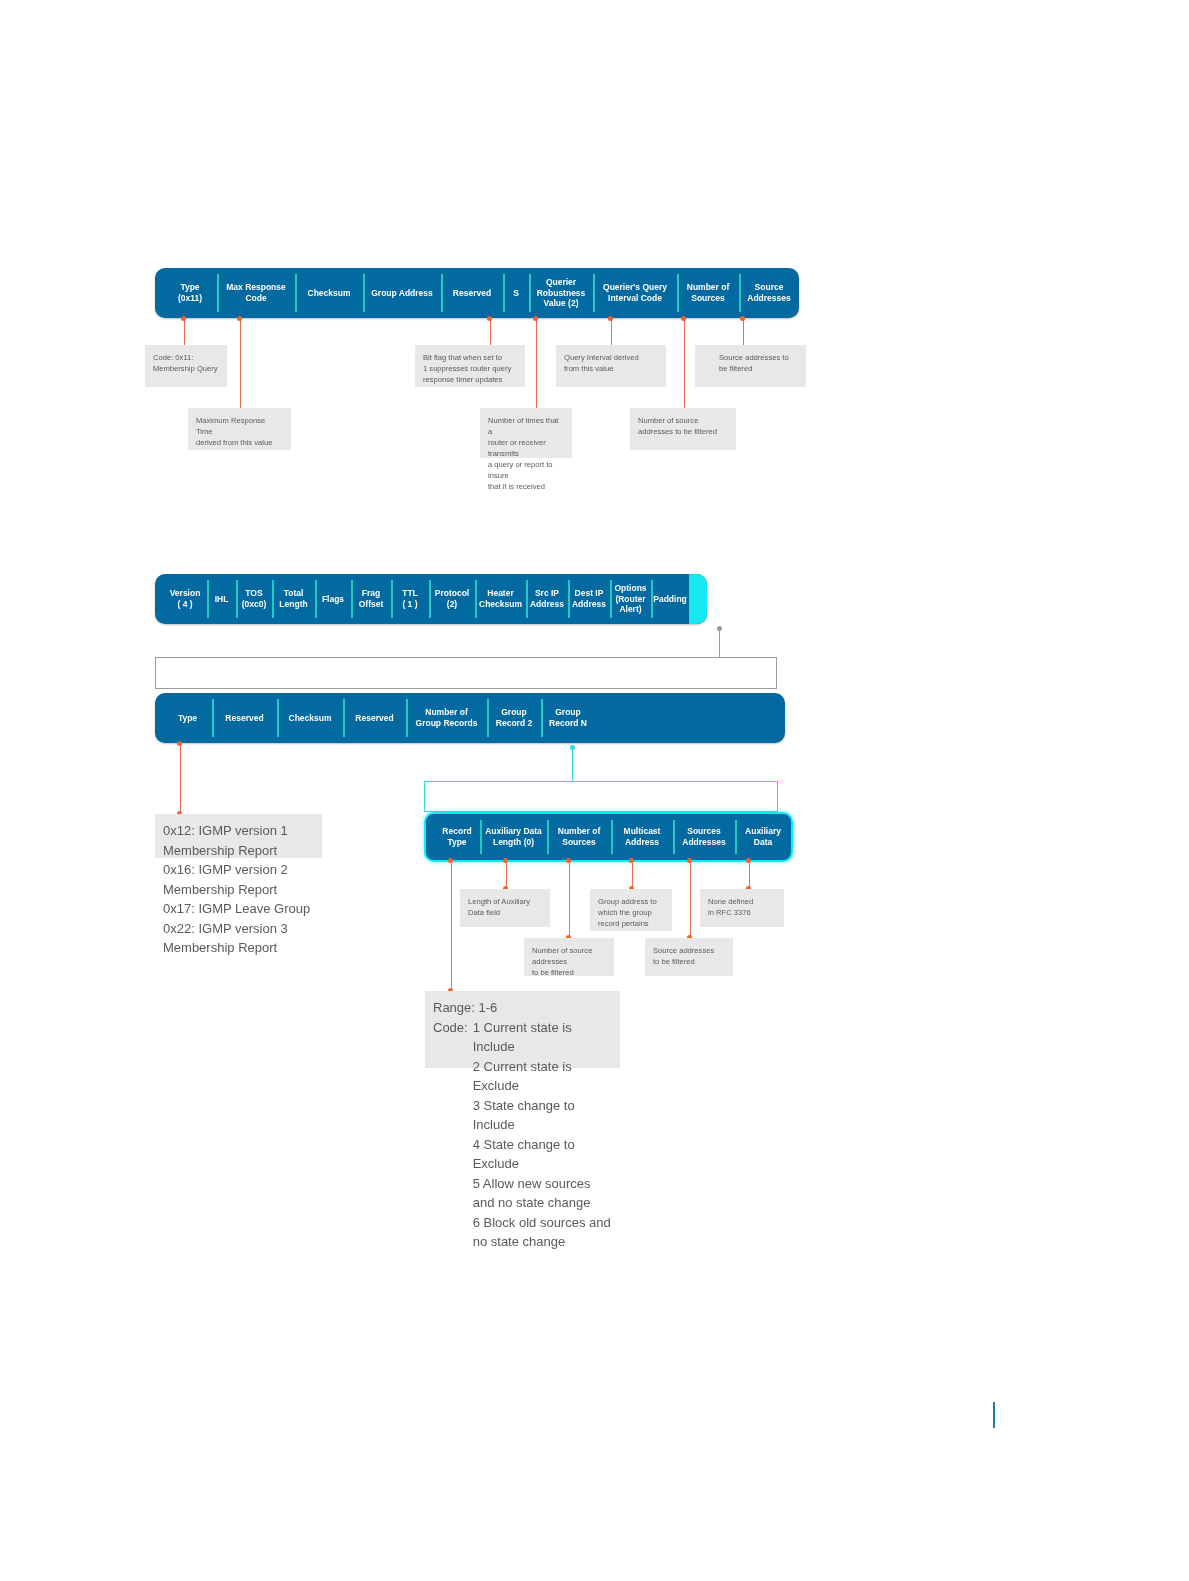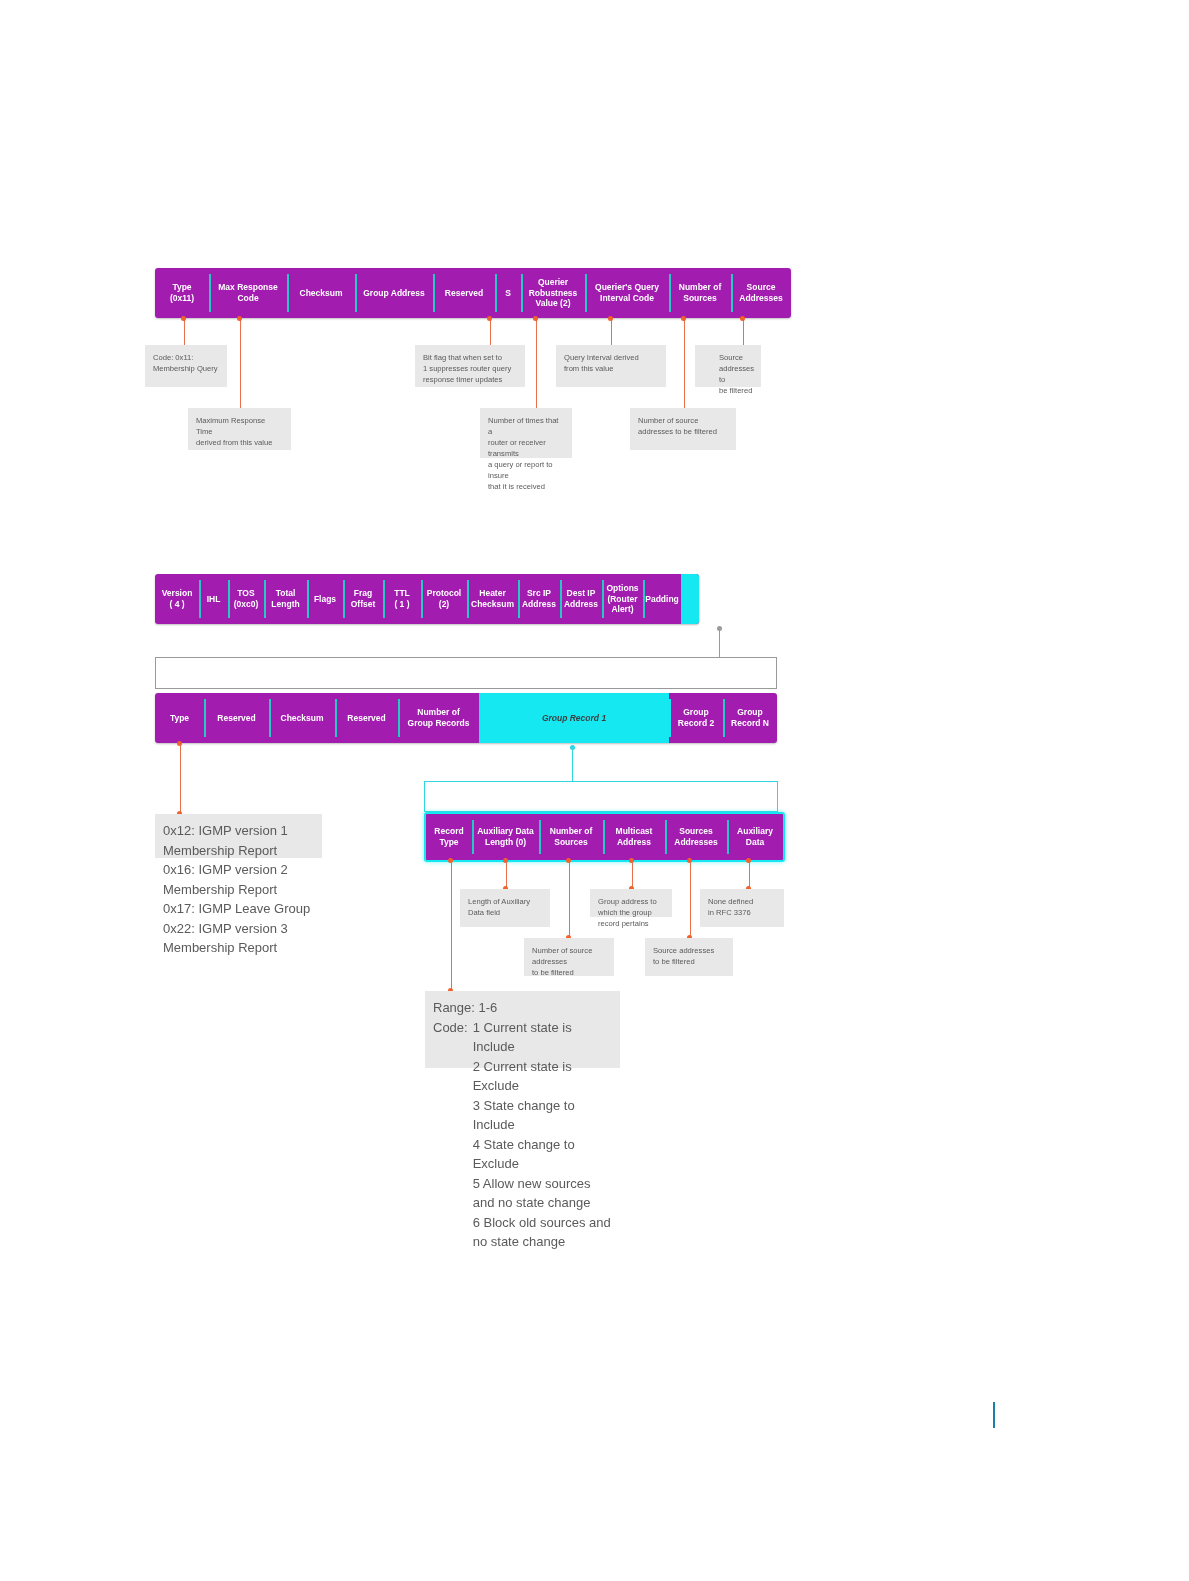--- a/index.html
+++ b/index.html
@@ -1,22 +1,22 @@
 <!DOCTYPE html>
 <html><head>
 <meta charset="utf-8">
 <style>
   html,body{margin:0;padding:0;background:#ffffff;}
   body{width:1189px;height:1581px;position:relative;font-family:"Liberation Sans",sans-serif;overflow:hidden;}
 
   .page{position:absolute;inset:0;}
 
   
-  .bar{position:absolute;display:flex;background:#a21caf;border-radius:3px;overflow:hidden;
-       box-shadow:0 1px 2px rgba(0,0,0,.25);}
+  .bar{position:absolute;display:flex;background:#0369a1;border-radius:10px;overflow:hidden;
+       box-shadow:0 1px 2px rgba(0,0,0,.25);padding-left:8px;}
   .cell{position:relative;display:flex;align-items:center;justify-content:center;text-align:center;
         color:#ffffff;font-size:8.5px;font-weight:bold;line-height:1.25;padding:2px 3px;box-sizing:border-box;}
   .cell + .cell::before{content:"";position:absolute;left:0;top:6px;bottom:6px;width:2px;background:#25c9c4;}
   .cell.cyan{background:#16e8f2;color:#3d3d3d;font-style:italic;}
   .cell.cyan + .cell::before,.cell.cyan::before{background:#16e8f2;}
 
   .bar.cyanframe{border:2px solid #16e8f2;box-shadow:0 0 4px rgba(22,232,242,.6);}
 
   
   .callout{position:absolute;background:#e8e8e8;color:#5a5a5a;font-size:7.6px;line-height:1.45;
@@ -99,21 +99,21 @@
 1 suppresses router query
 response timer updates</div>
   <div class="callout" style="left: 480px; top: 408px; width: 92px; height: 50px; white-space: pre-line;">Number of times that a
 router or receiver transmits
 a query or report to insure
 that it is received</div>
   <div class="callout" style="left: 556px; top: 345px; width: 110px; height: 42px; white-space: pre-line;">Query Interval derived
 from this value</div>
   <div class="callout" style="left: 630px; top: 408px; width: 106px; height: 42px; white-space: pre-line;">Number of source
 addresses to be filtered</div>
-  <div class="callout" style="left: 695px; top: 345px; width: 66px; height: 42px; white-space: pre-line; padding-left: 24px;">Source addresses to
+  <div class="callout" style="left: 695px; top: 345px; width: 111px; height: 42px; white-space: pre-line; padding-left: 24px;">Source addresses to
 be filtered</div>
 
   <div class="bar" id="ip-bar" style="left: 155px; top: 574px; height: 50px; width: 544px;">
       <div class="cell" style="width: 44px; flex: 0 0 44px; white-space: pre-line;">Version
 ( 4 )</div>
       <div class="cell" style="width: 29px; flex: 0 0 29px; white-space: pre-line;">IHL</div>
       <div class="cell" style="width: 36px; flex: 0 0 36px; white-space: pre-line;">TOS
 (0xc0)</div>
       <div class="cell" style="width: 43px; flex: 0 0 43px; white-space: pre-line;">Total
 Length</div>
@@ -141,21 +141,20 @@
   <div class="conn-gy" style="left:719px;top:629px;height:29px;"></div>
   <div class="bracket" style="left:155px;top:657px;width:620px;height:30px;"></div>
 
   <div class="bar" id="report-bar" style="left: 155px; top: 693px; height: 50px; width: 622px;">
       <div class="cell" style="width: 49px; flex: 0 0 49px; white-space: pre-line;">Type</div>
       <div class="cell" style="width: 65px; flex: 0 0 65px; white-space: pre-line;">Reserved</div>
       <div class="cell" style="width: 66px; flex: 0 0 66px; white-space: pre-line;">Checksum</div>
       <div class="cell" style="width: 63px; flex: 0 0 63px; white-space: pre-line;">Reserved</div>
       <div class="cell" style="width: 81px; flex: 0 0 81px; white-space: pre-line;">Number of
 Group Records</div>
-      <div class="cell cyan" style="width: 190px; flex: 0 0 190px; white-space: pre-line;">Group Record 1</div>
       <div class="cell" style="width: 54px; flex: 0 0 54px; white-space: pre-line;">Group
 Record 2</div>
       <div class="cell" style="width: 54px; flex: 0 0 54px; white-space: pre-line;">Group
 Record N</div>
     </div>
 
   <div class="dot" style="left:177px;top:741px;"></div>
   <div class="conn" style="left:180px;top:744px;height:70px;"></div>
   <div class="dot" style="left:177px;top:811px;"></div>
 
@@ -207,21 +206,21 @@
 
   <div class="dot" style="left:746px;top:858px;"></div>
   <div class="conn" style="left:749px;top:861px;height:28px;"></div>
   <div class="dot" style="left:746px;top:886px;"></div>
 
   <div class="callout" style="left: 460px; top: 889px; width: 90px; height: 38px; white-space: pre-line;">Length of Auxiliary
 Data field</div>
   <div class="callout" style="left: 524px; top: 938px; width: 90px; height: 38px; white-space: pre-line;">Number of source
 addresses
 to be filtered</div>
-  <div class="callout" style="left: 590px; top: 889px; width: 82px; height: 28px; white-space: pre-line;">Group address to
+  <div class="callout" style="left: 590px; top: 889px; width: 82px; height: 42px; white-space: pre-line;">Group address to
 which the group
 record pertains</div>
   <div class="callout" style="left: 645px; top: 938px; width: 88px; height: 38px; white-space: pre-line;">Source addresses
 to be filtered</div>
   <div class="callout" style="left: 700px; top: 889px; width: 84px; height: 38px; white-space: pre-line;">None defined
 in RFC 3376</div>
 
   <div class="callout mono-ish" style="left:425px;top:991px;width:195px;height:77px;">
     <div>Range: 1-6</div>
     <div style="display:flex;">

